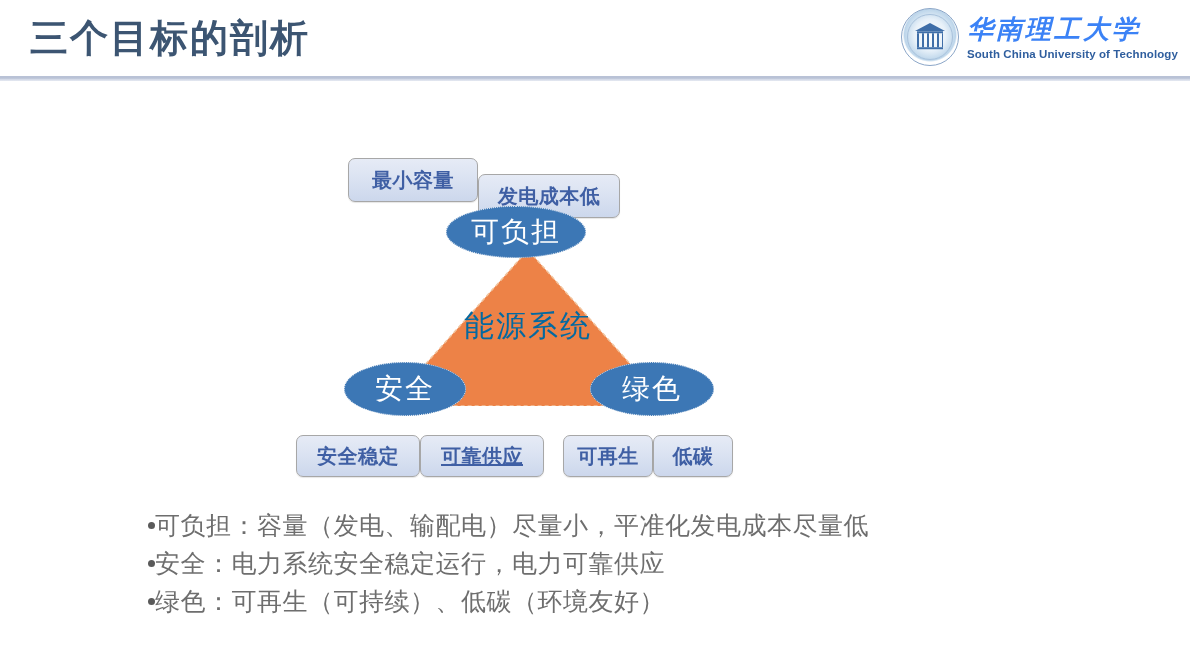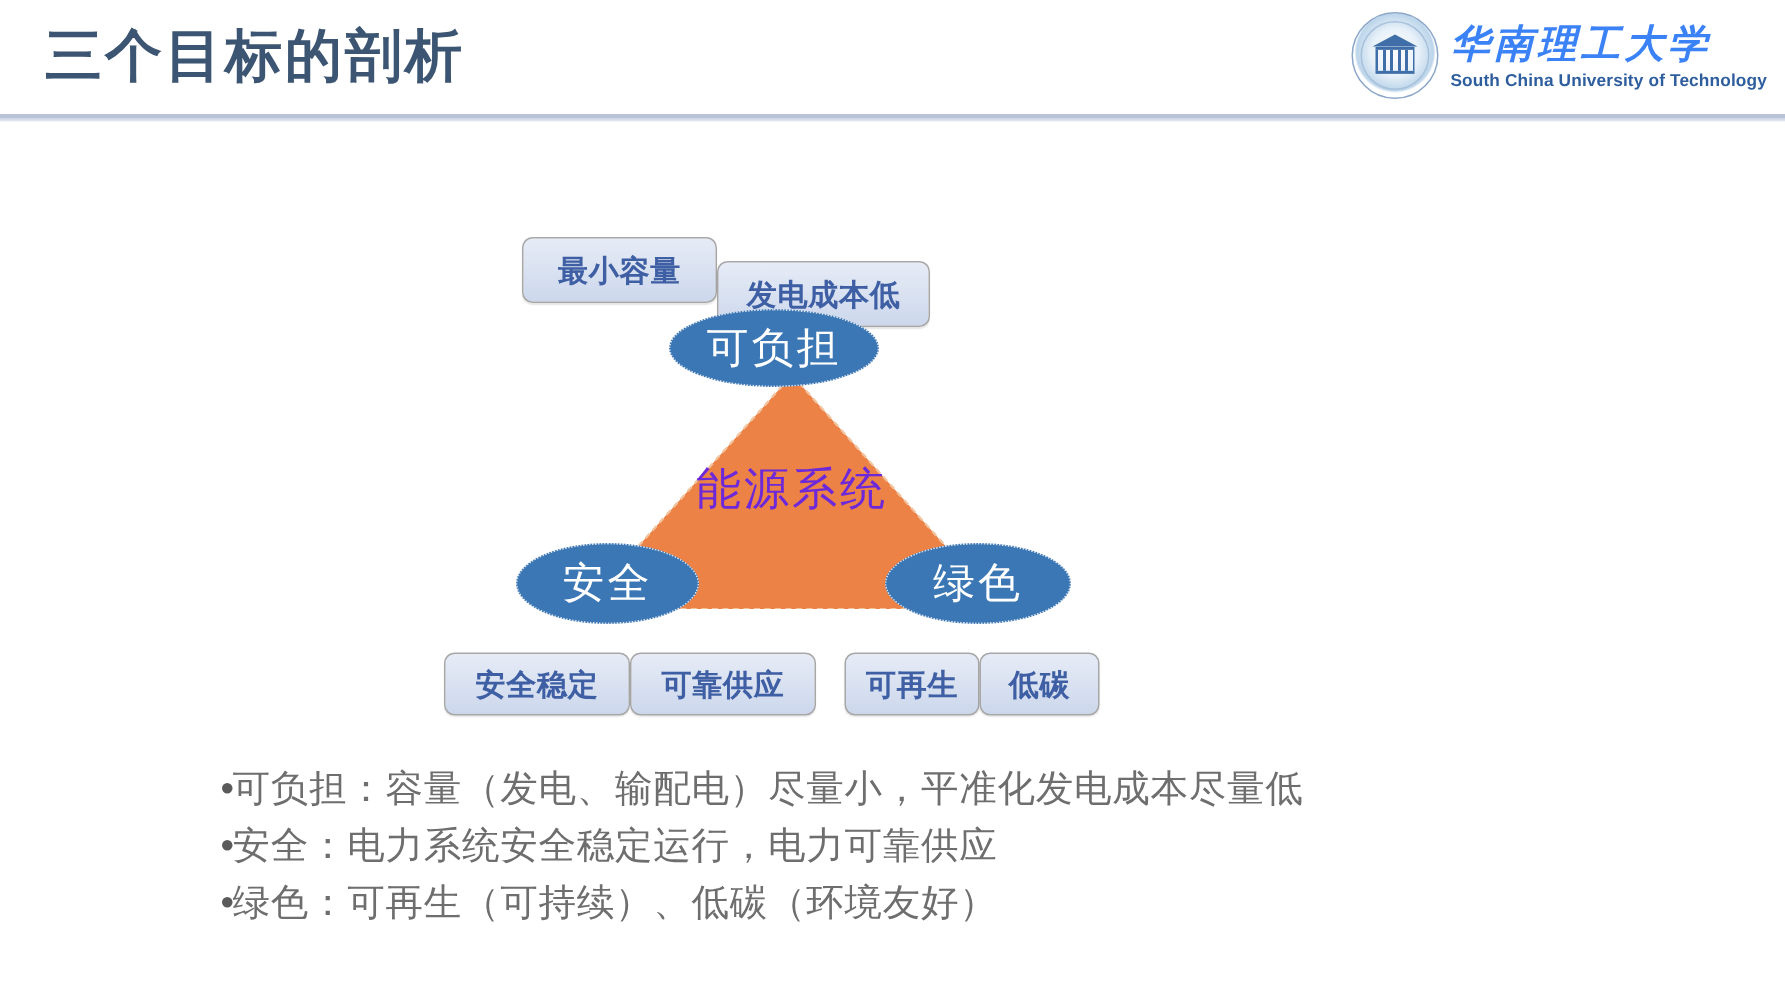--- a/index.html
+++ b/index.html
@@ -172,21 +172,21 @@
   }
   .triangle svg { display: block; }
 
   .system-label {
     position: absolute;
     left: 388px;
     top: 186px;
     width: 280px;
     text-align: center;
     font-size: 30px;
-    color: #6d28d9;
+    color: #0369a1;
     font-family: "DejaVu Sans", sans-serif;
     letter-spacing: 2px;
     white-space: nowrap;
   }
 
   
   .node {
     position: absolute;
     border-radius: 50%;
     background: #3c77b5;
@@ -278,21 +278,21 @@
       <span>绿色</span>
     </div>
 
     <div class="node" style="left:344px; top:242px; width:122px; height:54px;">
       <span>安全</span>
     </div>
 
     <div class="callout" style="left:296px; top:315px; width:124px; height:42px;">
       <span>安全稳定</span>
     </div>
-    <div class="callout" style="left:420px; top:315px; width:124px; height:42px;">
+    <div class="callout" style="left:420px; top:315px; width:124px; height:42px;text-decoration:underline;">
       <span>可靠供应</span>
     </div>
 
     <div class="callout" style="left:563px; top:315px; width:90px; height:42px;">
       <span>可再生</span>
     </div>
     <div class="callout" style="left:653px; top:315px; width:80px; height:42px;">
       <span>低碳</span>
     </div>
 

